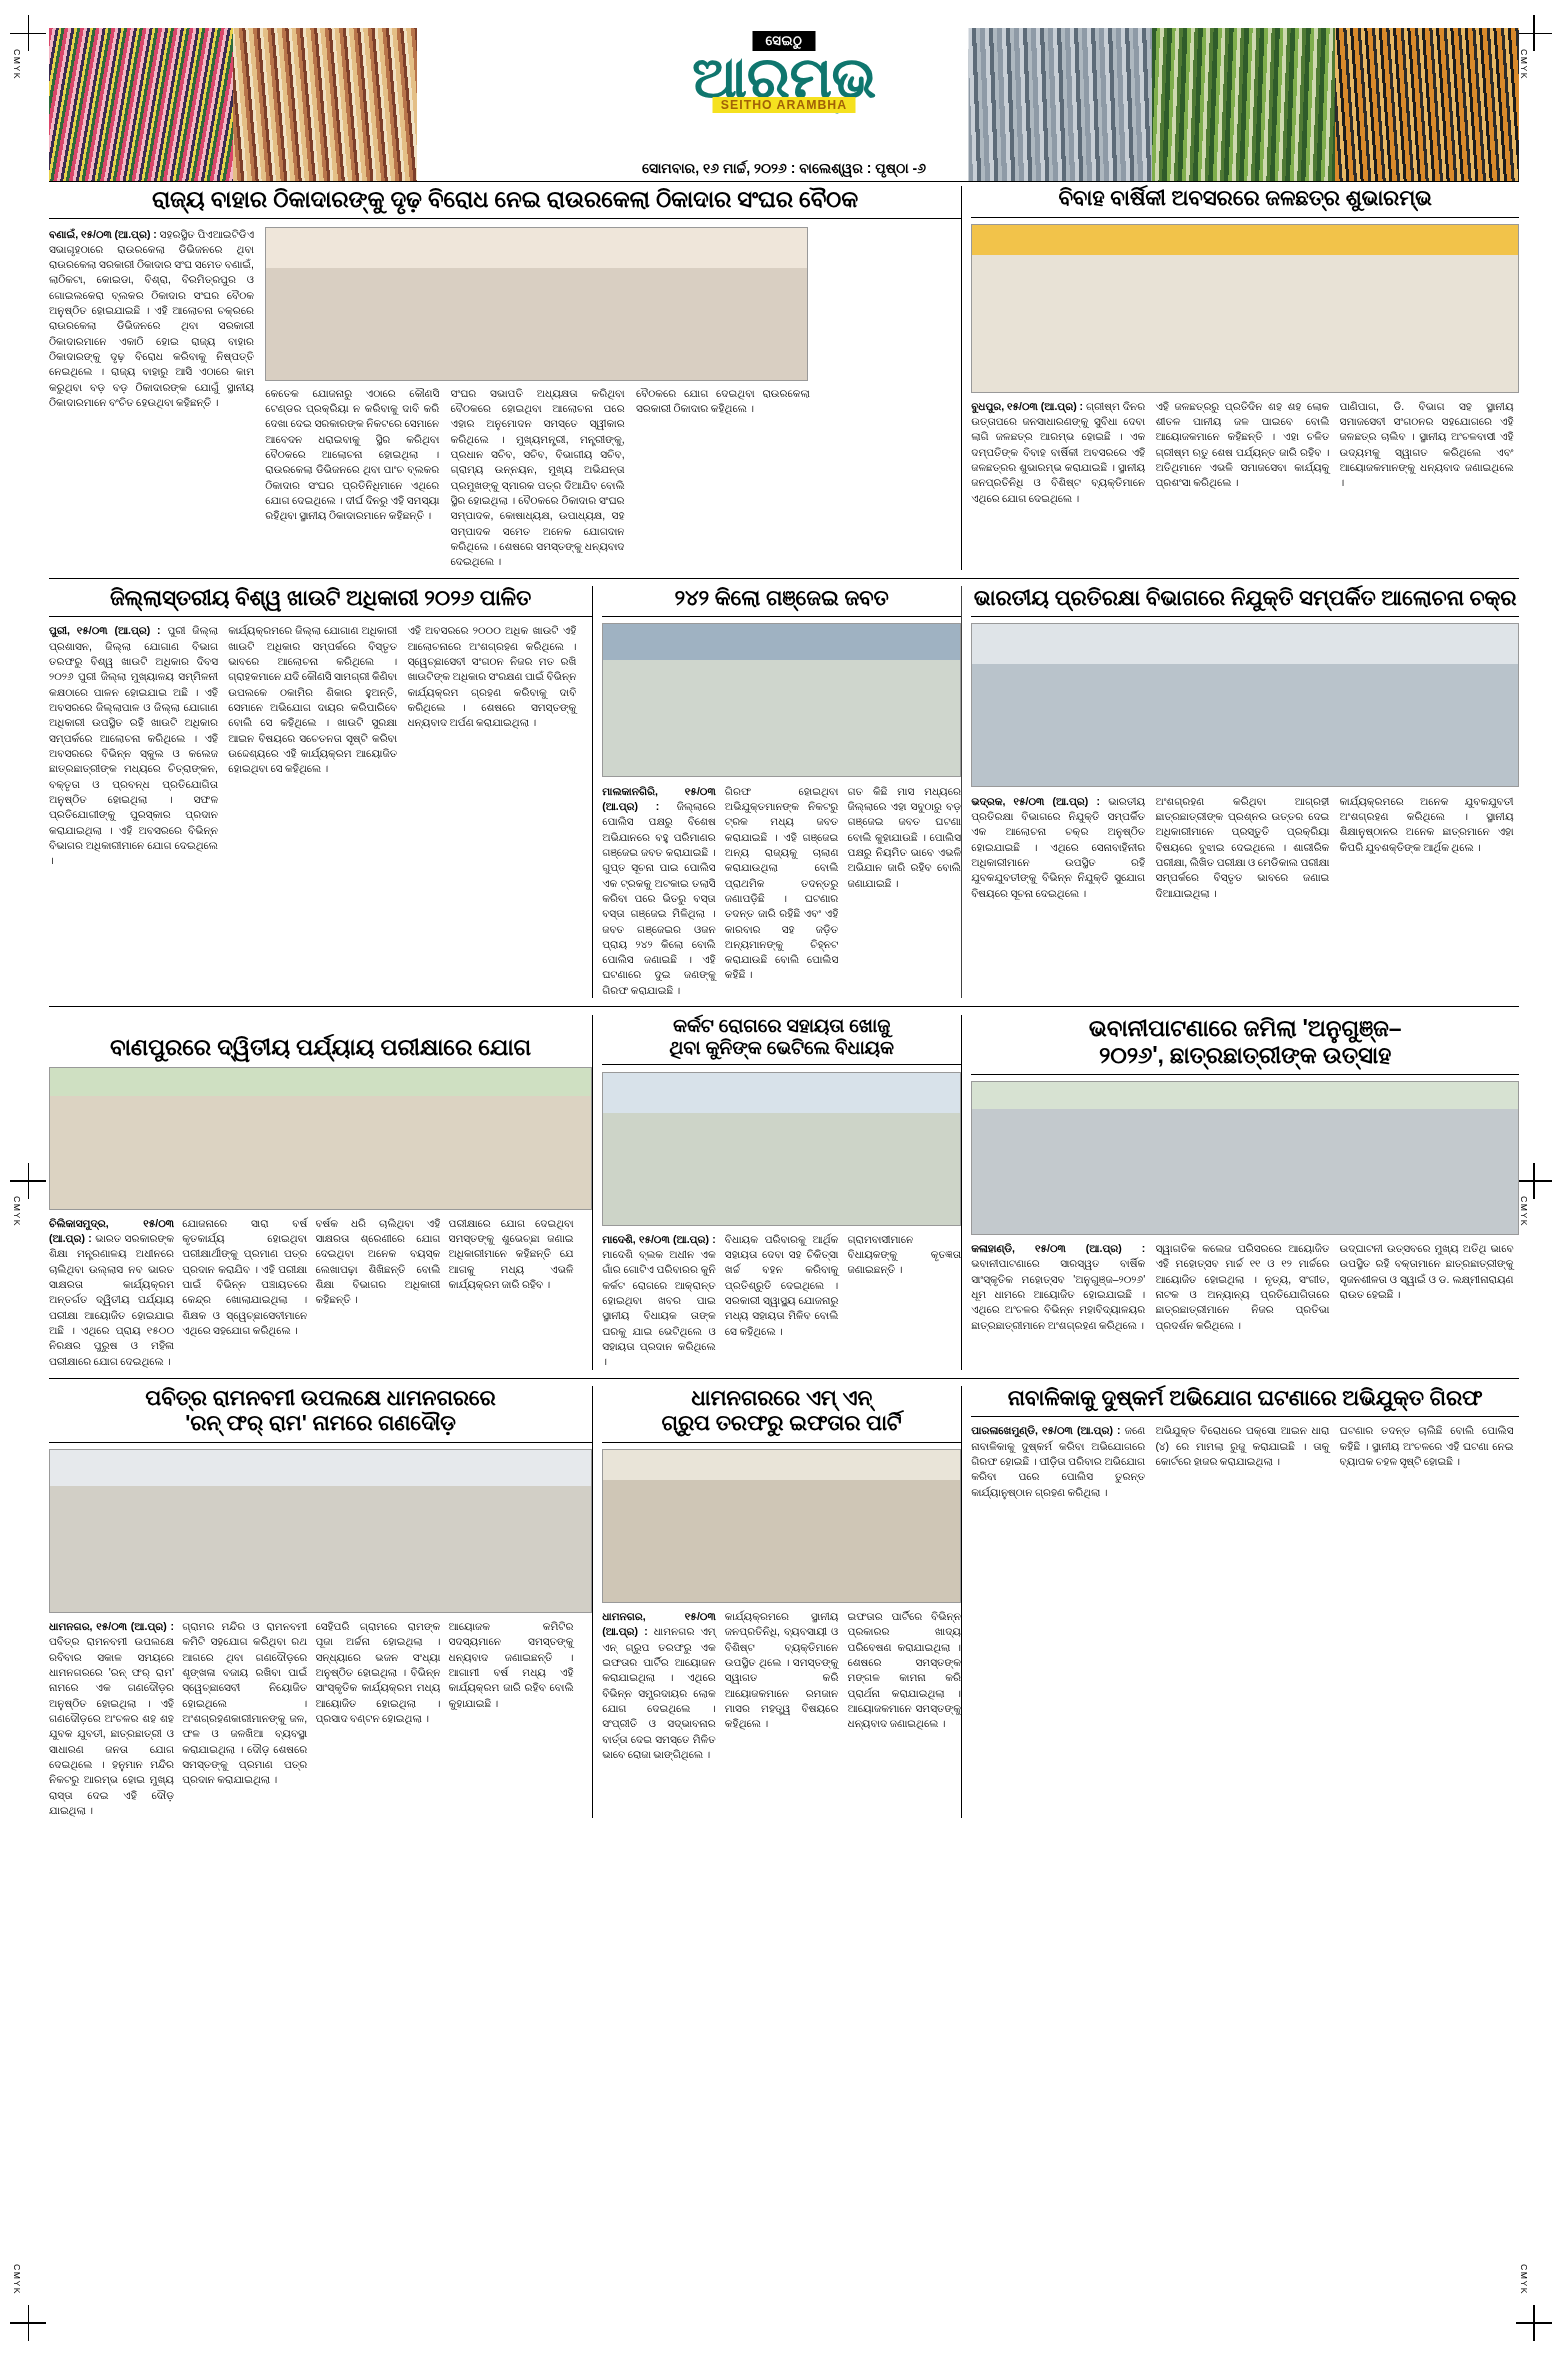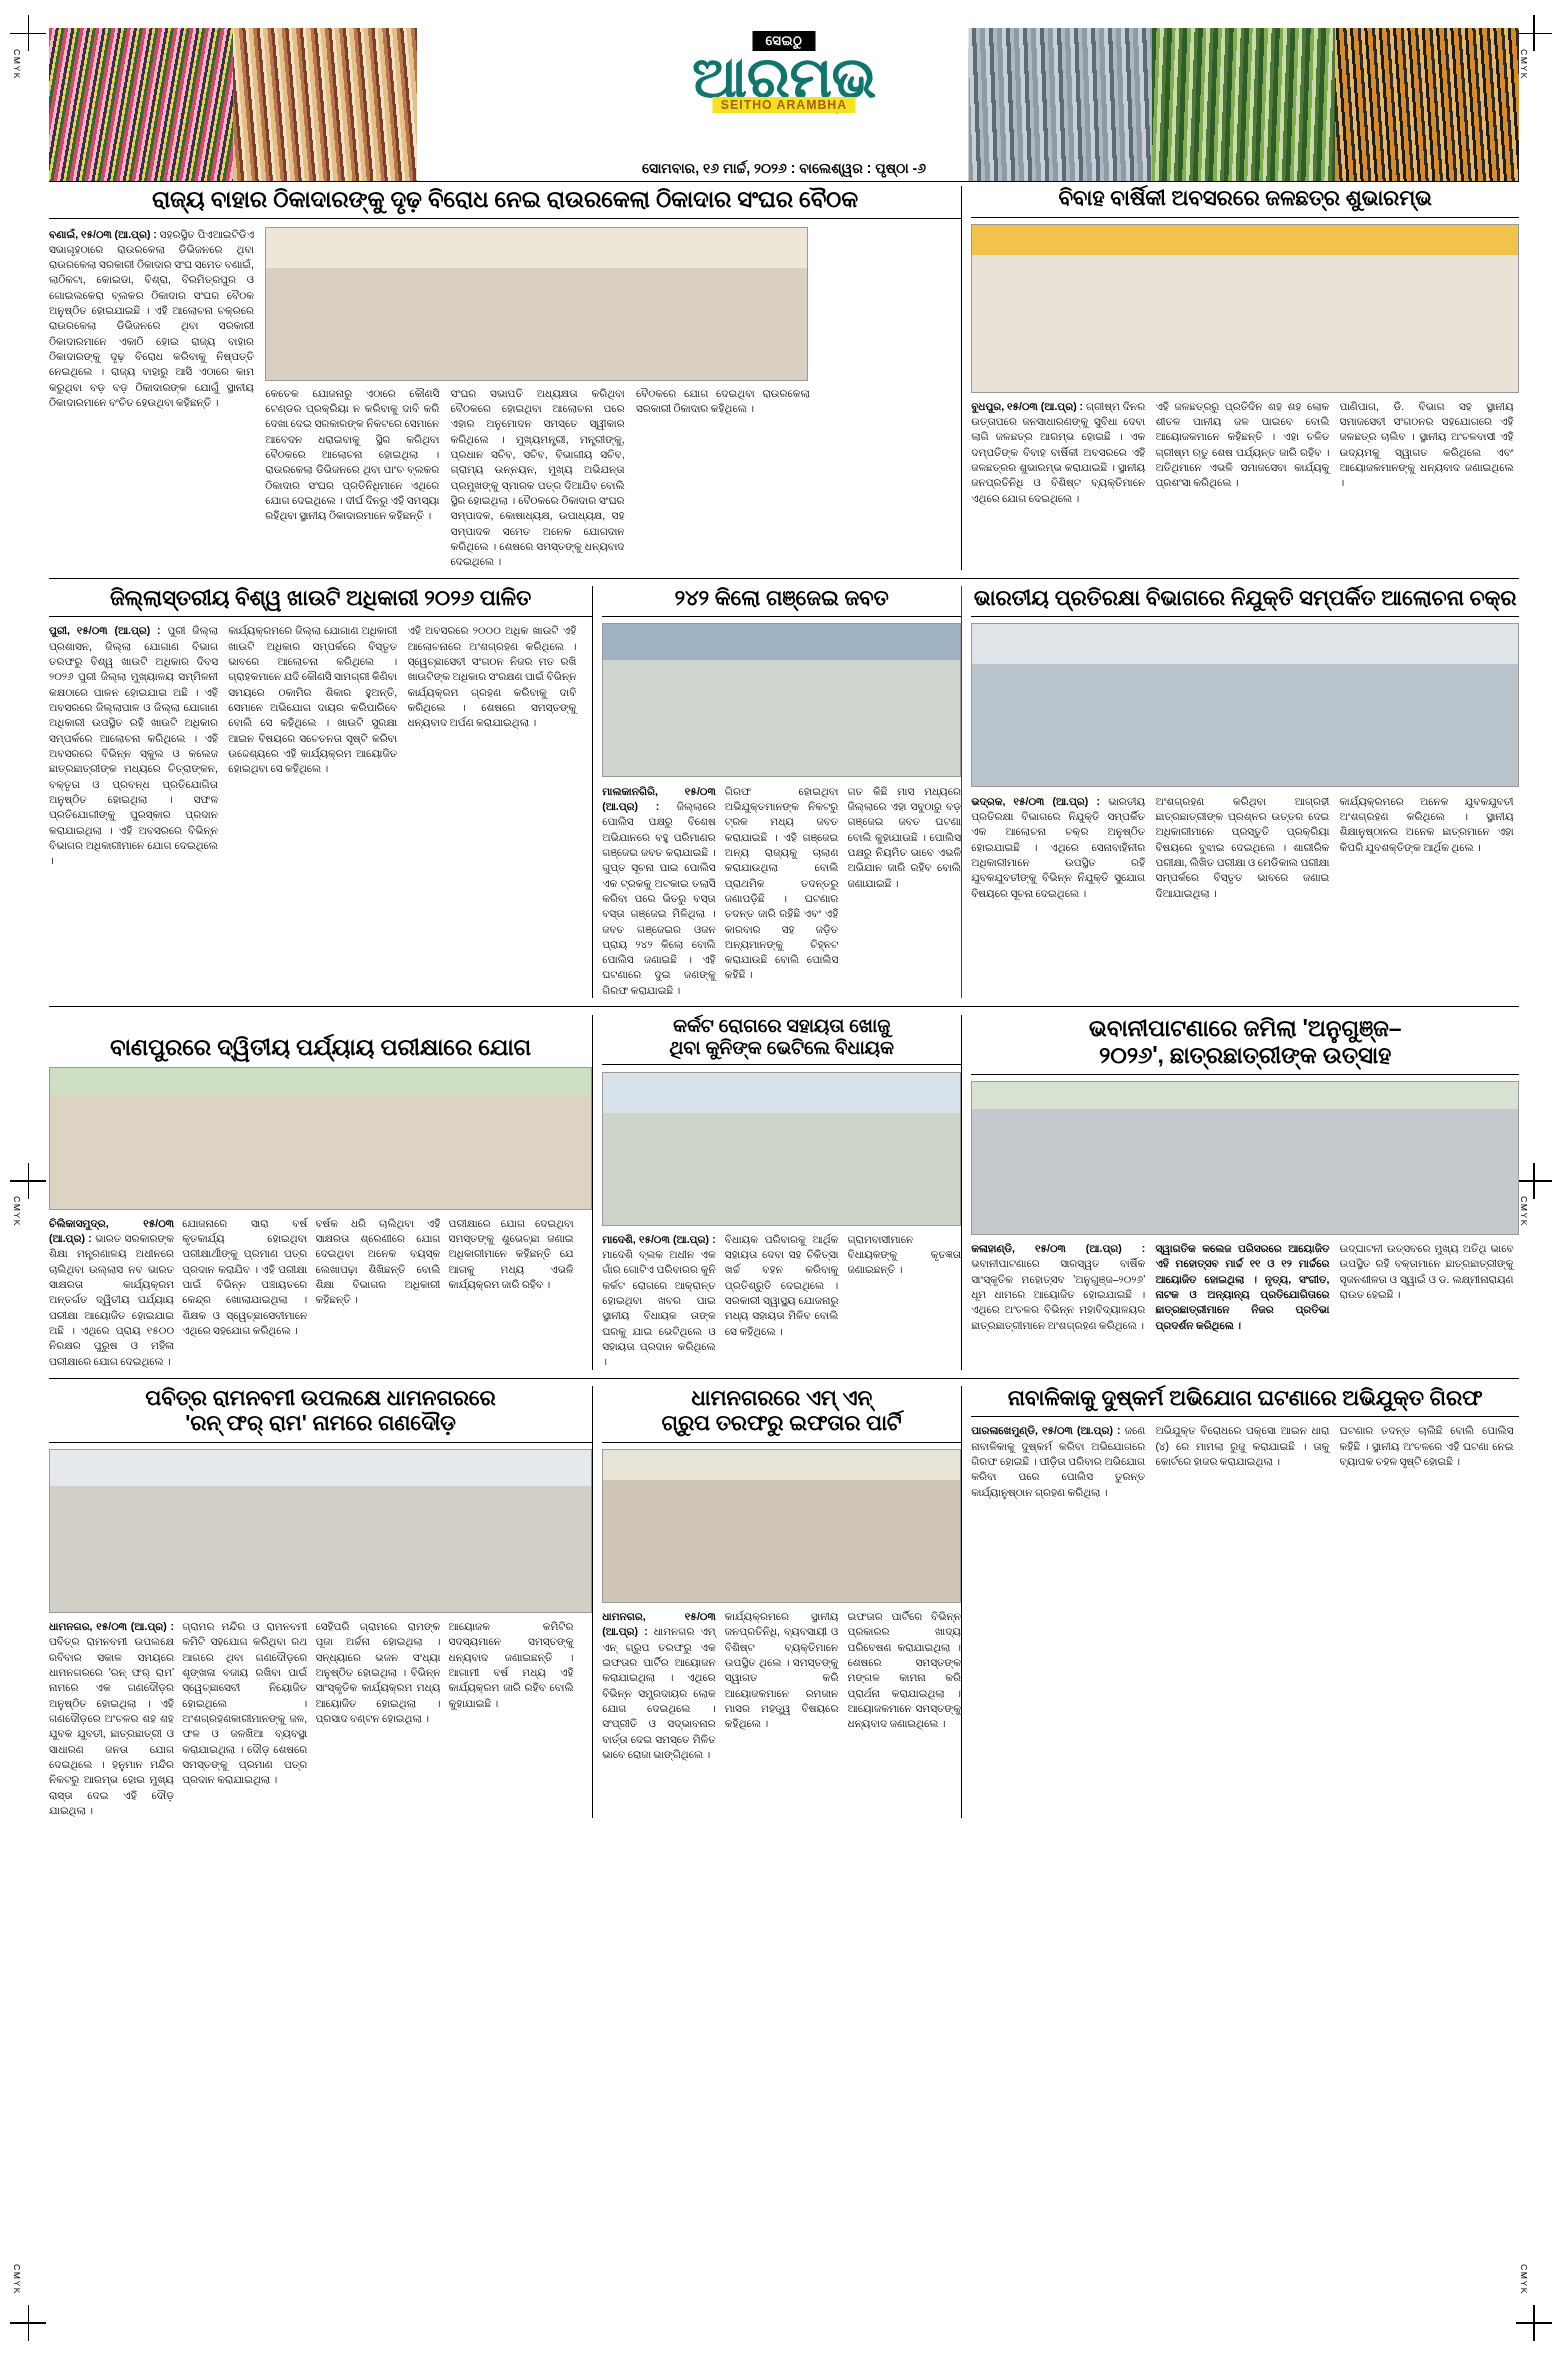--- a/index.html
+++ b/index.html
@@ -231,21 +231,21 @@
 
   <div style="display:flex; width:100%; margin-top:8.2px; border-top:1px solid #000; padding-top:7.2px;">
 
     <div style="width:543px;">
       <div class="hl hl-lg rule" style="padding-bottom:5.1px;">ଜିଲ୍ଲାସ୍ତରୀୟ ବିଶ୍ୱ ଖାଉଟି ଅଧିକାରୀ ୨୦୨୬ ପାଳିତ</div>
       <div style="display:flex; gap:10.2px; margin-top:6.1px;">
         <div class="body-txt" style="width:169px;">
           <span style="font-weight:bold;">ପୁରୀ, ୧୫/୦୩ (ଆ.ପ୍ର) :</span>
           <span>ପୁରୀ ଜିଲ୍ଲା ପ୍ରଶାସନ, ଜିଲ୍ଲା ଯୋଗାଣ ବିଭାଗ ତରଫରୁ ବିଶ୍ୱ ଖାଉଟି ଅଧିକାର ଦିବସ ୨୦୨୬ ପୁରୀ ଜିଲ୍ଲା ମୁଖ୍ୟାଳୟ ସମ୍ମିଳନୀ କକ୍ଷଠାରେ ପାଳନ ହୋଇଯାଇ ଅଛି । ଏହି ଅବସରରେ ଜିଲ୍ଲାପାଳ ଓ ଜିଲ୍ଲା ଯୋଗାଣ ଅଧିକାରୀ ଉପସ୍ଥିତ ରହି ଖାଉଟି ଅଧିକାର ସମ୍ପର୍କରେ ଆଲୋଚନା କରିଥିଲେ । ଏହି ଅବସରରେ ବିଭିନ୍ନ ସ୍କୁଲ ଓ କଲେଜ ଛାତ୍ରଛାତ୍ରୀଙ୍କ ମଧ୍ୟରେ ଚିତ୍ରାଙ୍କନ, ବକ୍ତୃତା ଓ ପ୍ରବନ୍ଧ ପ୍ରତିଯୋଗିତା ଅନୁଷ୍ଠିତ ହୋଇଥିଲା । ସଫଳ ପ୍ରତିଯୋଗୀଙ୍କୁ ପୁରସ୍କାର ପ୍ରଦାନ କରାଯାଇଥିଲା । ଏହି ଅବସରରେ ବିଭିନ୍ନ ବିଭାଗର ଅଧିକାରୀମାନେ ଯୋଗ ଦେଇଥିଲେ ।</span>
         </div>
-        <div class="body-txt" style="width:169px;">କାର୍ଯ୍ୟକ୍ରମରେ ଜିଲ୍ଲା ଯୋଗାଣ ଅଧିକାରୀ ଖାଉଟି ଅଧିକାର ସମ୍ପର୍କରେ ବିସ୍ତୃତ ଭାବରେ ଆଲୋଚନା କରିଥିଲେ । ଗ୍ରାହକମାନେ ଯଦି କୌଣସି ସାମଗ୍ରୀ କିଣିବା ସମୟରେ ଠକାମିର ଶିକାର ହୁଅନ୍ତି, ସେମାନେ ଅଭିଯୋଗ ଦାୟର କରିପାରିବେ ବୋଲି ସେ କହିଥିଲେ । ଖାଉଟି ସୁରକ୍ଷା ଆଇନ ବିଷୟରେ ସଚେତନତା ସୃଷ୍ଟି କରିବା ଉଦ୍ଦେଶ୍ୟରେ ଏହି କାର୍ଯ୍ୟକ୍ରମ ଆୟୋଜିତ ହୋଇଥିବା ସେ କହିଥିଲେ ।</div>
+        <div class="body-txt" style="width:169px;">କାର୍ଯ୍ୟକ୍ରମରେ ଜିଲ୍ଲା ଯୋଗାଣ ଅଧିକାରୀ ଖାଉଟି ଅଧିକାର ସମ୍ପର୍କରେ ବିସ୍ତୃତ ଭାବରେ ଆଲୋଚନା କରିଥିଲେ । ଗ୍ରାହକମାନେ ଯଦି କୌଣସି ସାମଗ୍ରୀ କିଣିବା ଉପଲକେ ଠକାମିର ଶିକାର ହୁଅନ୍ତି, ସେମାନେ ଅଭିଯୋଗ ଦାୟର କରିପାରିବେ ବୋଲି ସେ କହିଥିଲେ । ଖାଉଟି ସୁରକ୍ଷା ଆଇନ ବିଷୟରେ ସଚେତନତା ସୃଷ୍ଟି କରିବା ଉଦ୍ଦେଶ୍ୟରେ ଏହି କାର୍ଯ୍ୟକ୍ରମ ଆୟୋଜିତ ହୋଇଥିବା ସେ କହିଥିଲେ ।</div>
         <div class="body-txt" style="width:169px;">ଏହି ଅବସରରେ ୨୦୦୦ ଅଧିକ ଖାଉଟି ଏହି ଆଲୋଚନାରେ ଅଂଶଗ୍ରହଣ କରିଥିଲେ । ସ୍ୱେଚ୍ଛାସେବୀ ସଂଗଠନ ନିଜର ମତ ରଖି ଖାଉଟିଙ୍କ ଅଧିକାର ସଂରକ୍ଷଣ ପାଇଁ ବିଭିନ୍ନ କାର୍ଯ୍ୟକ୍ରମ ଗ୍ରହଣ କରିବାକୁ ଦାବି କରିଥିଲେ । ଶେଷରେ ସମସ୍ତଙ୍କୁ ଧନ୍ୟବାଦ ଅର୍ପଣ କରାଯାଇଥିଲା ।</div>
       </div>
     </div>
 
     <div style="width:369px; padding-left:9.2px; border-left:1px solid #000;">
       <div class="hl hl-lg rule" style="padding-bottom:5.1px;">୨୪୨ କିଲୋ ଗଞ୍ଜେଇ ଜବତ</div>
       <div class="photo ph-police" style="width:100%; height:154px; margin-top:6.1px; border:0.5px solid #999;"></div>
       <div style="display:flex; gap:9.2px; margin-top:6.1px;">
         <div class="body-txt" style="width:114px;">
           <span style="font-weight:bold;">ମାଲକାନଗିରି, ୧୫/୦୩ (ଆ.ପ୍ର) :</span>
@@ -302,21 +302,21 @@
 
     <div style="width:558px; padding-left:9.2px; border-left:1px solid #000;">
       <div class="hl hl-xl">ଭବାନୀପାଟଣାରେ ଜମିଲା 'ଅନୁଗୁଞ୍ଜ–</div>
       <div class="hl hl-xl rule" style="padding-bottom:5.1px;">୨୦୨୬', ଛାତ୍ରଛାତ୍ରୀଙ୍କ ଉତ୍ସାହ</div>
       <div class="photo ph-audience" style="width:100%; height:154px; margin-top:6.1px; border:0.5px solid #999;"></div>
       <div style="display:flex; gap:10.2px; margin-top:6.1px;">
         <div class="body-txt" style="width:174px;">
           <span style="font-weight:bold;">କଳାହାଣ୍ଡି, ୧୫/୦୩ (ଆ.ପ୍ର) :</span>
           <span>ଭବାନୀପାଟଣାରେ ସାରସ୍ୱତ ବାର୍ଷିକ ସାଂସ୍କୃତିକ ମହୋତ୍ସବ 'ଅନୁଗୁଞ୍ଜ–୨୦୨୬' ଧୂମ ଧାମରେ ଆୟୋଜିତ ହୋଇଯାଇଛି । ଏଥିରେ ଅଂଚଳର ବିଭିନ୍ନ ମହାବିଦ୍ୟାଳୟର ଛାତ୍ରଛାତ୍ରୀମାନେ ଅଂଶଗ୍ରହଣ କରିଥିଲେ ।</span>
         </div>
-        <div class="body-txt" style="width:174px;font-weight:bold;">ସ୍ୱାଗତିକ କଲେଜ ପରିସରରେ ଆୟୋଜିତ ଏହି ମହୋତ୍ସବ ମାର୍ଚ୍ଚ ୧୧ ଓ ୧୨ ମାର୍ଚ୍ଚରେ ଆୟୋଜିତ ହୋଇଥିଲା । ନୃତ୍ୟ, ସଂଗୀତ, ନାଟକ ଓ ଅନ୍ୟାନ୍ୟ ପ୍ରତିଯୋଗିତାରେ ଛାତ୍ରଛାତ୍ରୀମାନେ ନିଜର ପ୍ରତିଭା ପ୍ରଦର୍ଶନ କରିଥିଲେ ।</div>
+        <div class="body-txt" style="width:174px;">ସ୍ୱାଗତିକ କଲେଜ ପରିସରରେ ଆୟୋଜିତ ଏହି ମହୋତ୍ସବ ମାର୍ଚ୍ଚ ୧୧ ଓ ୧୨ ମାର୍ଚ୍ଚରେ ଆୟୋଜିତ ହୋଇଥିଲା । ନୃତ୍ୟ, ସଂଗୀତ, ନାଟକ ଓ ଅନ୍ୟାନ୍ୟ ପ୍ରତିଯୋଗିତାରେ ଛାତ୍ରଛାତ୍ରୀମାନେ ନିଜର ପ୍ରତିଭା ପ୍ରଦର୍ଶନ କରିଥିଲେ ।</div>
         <div class="body-txt" style="width:174px;">ଉଦ୍‌ଘାଟନୀ ଉତ୍ସବରେ ମୁଖ୍ୟ ଅତିଥି ଭାବେ ଉପସ୍ଥିତ ରହି ବକ୍ତାମାନେ ଛାତ୍ରଛାତ୍ରୀଙ୍କୁ ସୃଜନଶୀଳତା ଓ ସ୍ୱାଇଁ ଓ ଡ. ଲକ୍ଷ୍ମୀନାରାୟଣ ରାଉତ ହେଇଛି ।</div>
       </div>
     </div>
   </div>
 
   <div style="display:flex; width:100%; margin-top:8.2px; border-top:1px solid #000; padding-top:7.2px;">
 
     <div style="width:543px;">
       <div class="hl hl-lg">ପବିତ୍ର ରାମନବମୀ ଉପଲକ୍ଷେ ଧାମନଗରରେ</div>
       <div class="hl hl-lg rule" style="padding-bottom:5.1px;">'ରନ୍ ଫର୍ ରାମ' ନାମରେ ଗଣଦୌଡ଼</div>

